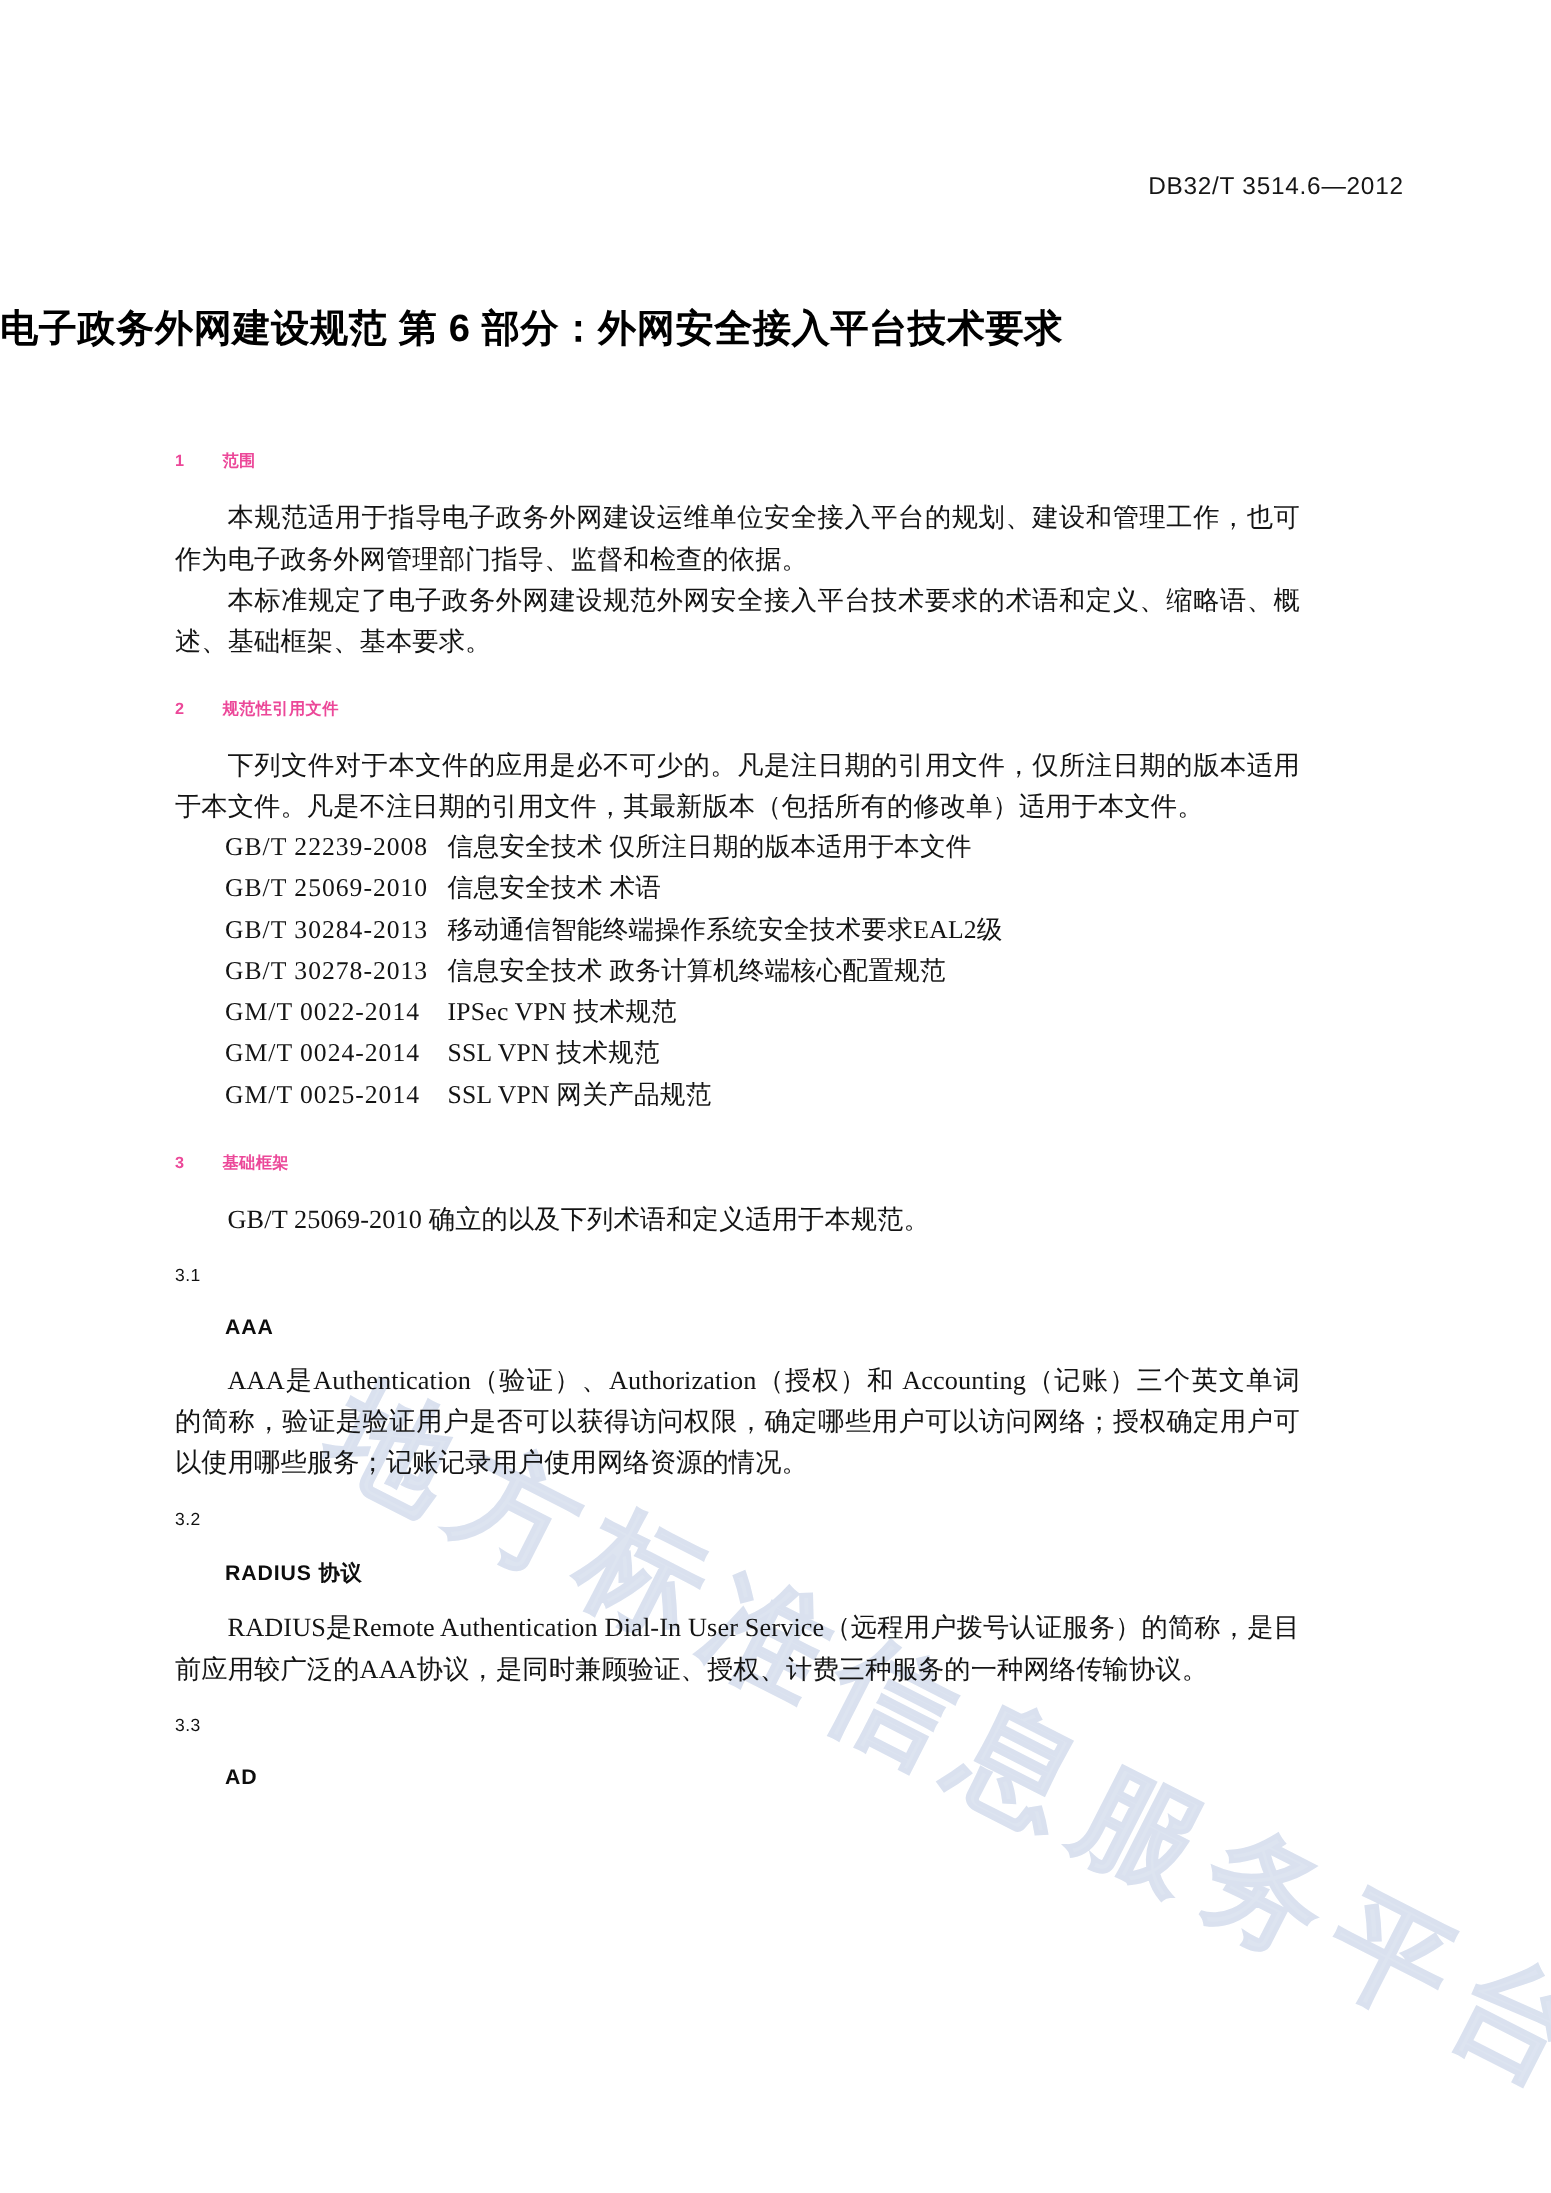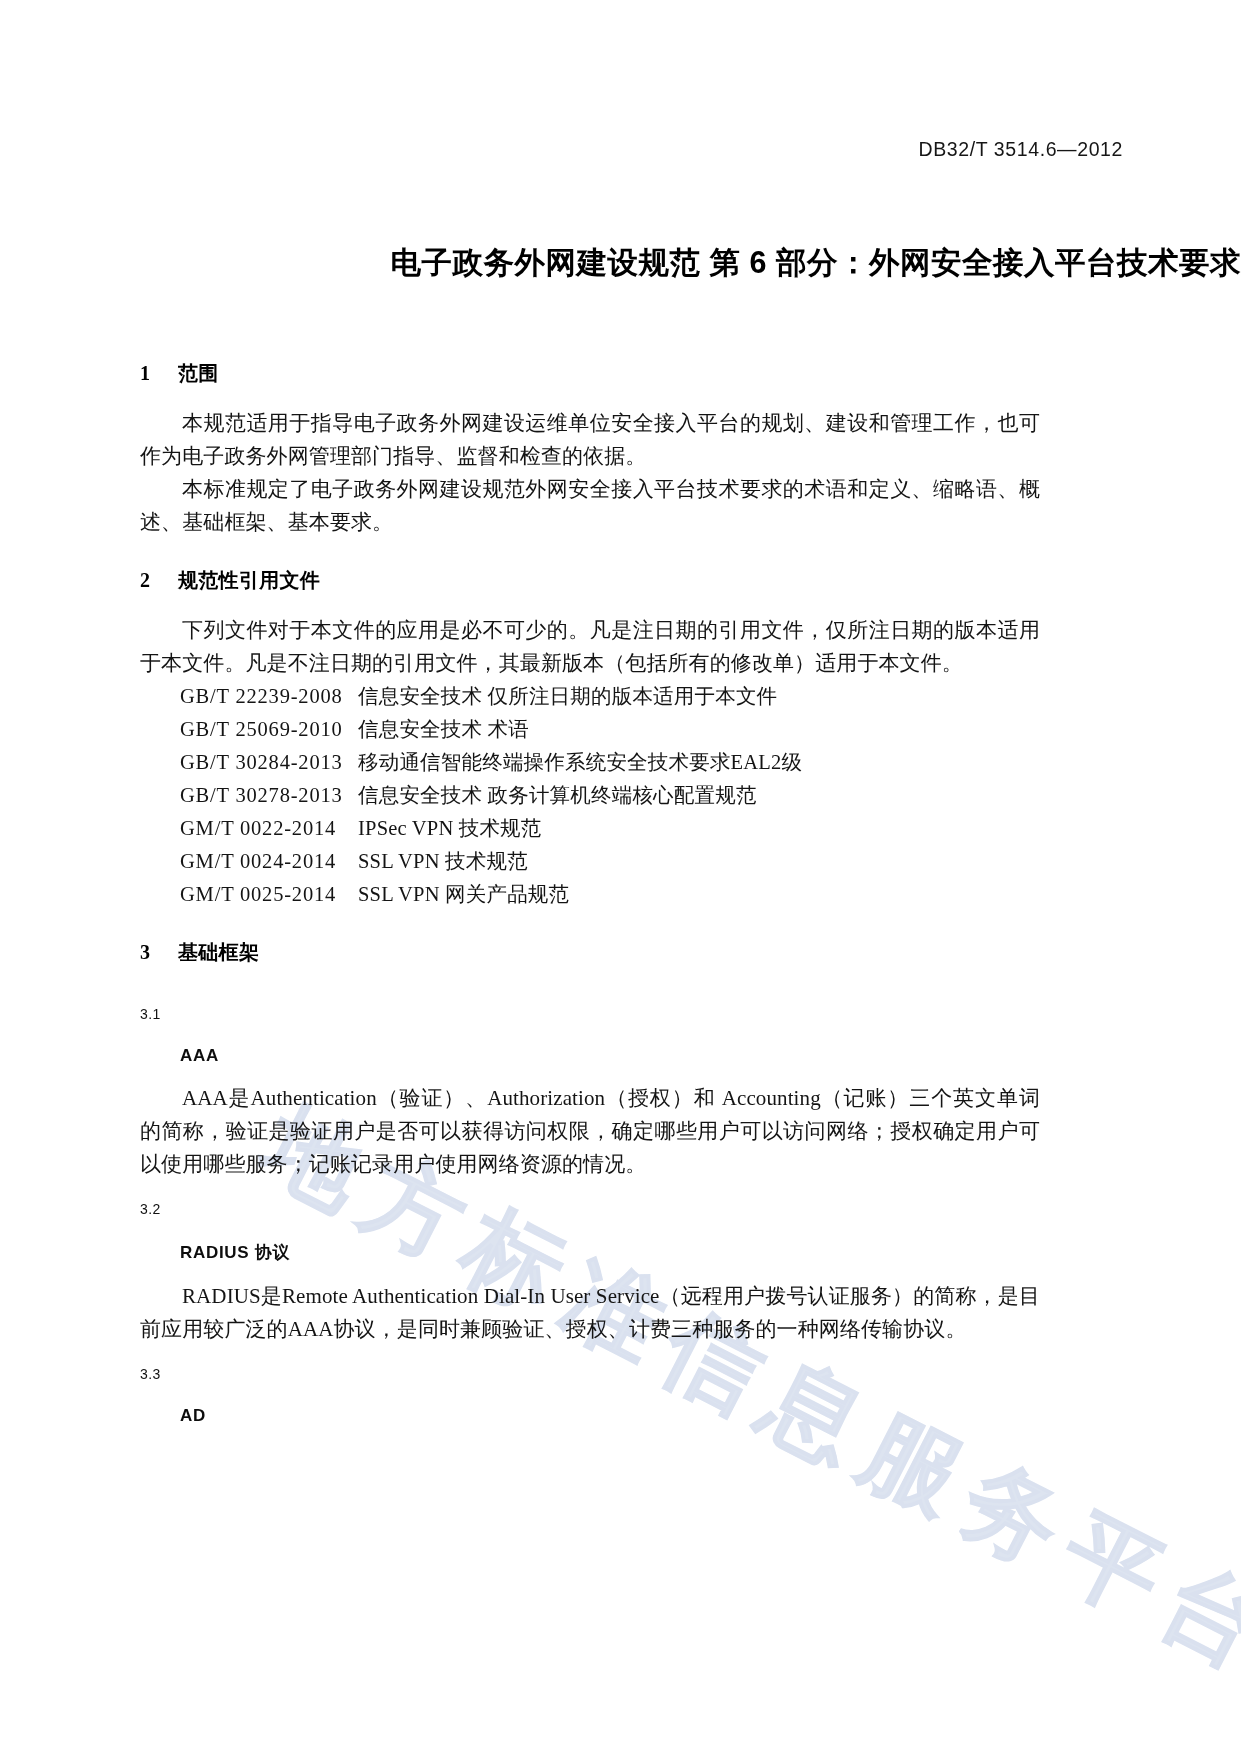--- a/index.html
+++ b/index.html
@@ -61,42 +61,42 @@
     letter-spacing: 0.6px;
     color: #161616;
     white-space: nowrap;
   }
 
   .doc-title {
     position: absolute;
     top: 243px;
     left: 0;
     width: 1241px;
-    text-align: right;
+    text-align: left;
     font-family: "Liberation Sans", "DejaVu Sans", sans-serif;
     font-size: 30.5px;
     font-weight: 700;
     letter-spacing: 0.5px;
     color: #000;
     white-space: nowrap;
   }
 
   .body-area {
     position: absolute;
     top: 360px;
     left: 140px;
     width: 900px;
   }
 
   h2.clause {
     margin: 0;
-    font-family: Liberation Serif, serif;
-    font-size: 20px;
-    font-weight: 700;
-    color: #000000;
+    font-family: Liberation Sans, sans-serif;
+    font-size: 13px;
+    font-weight: 700;
+    color: #ec4899;
     letter-spacing: 0.3px;
     white-space: nowrap;
   }
   h2.clause .num { display: inline-block; width: 38px; }
 
   h3.subclause {
     margin: 0;
     font-family: "Liberation Sans", "DejaVu Sans", sans-serif;
     font-size: 14px;
     font-weight: 400;
@@ -197,20 +197,21 @@
       <div class="ref-item">
         <span class="code">GM/T 0025-2014</span><span class="ttl">SSL VPN 网关产品规范</span>
       </div>
 
       <div class="sp-28"></div>
 
       <h2 class="clause">
         <span class="num">3</span><span>基础框架</span>
       </h2>
       <div class="sp-20"></div>
+      <p class="para">GB/T 25069-2010 确立的以及下列术语和定义适用于本规范。</p>
 
       <div class="sp-20"></div>
 
       <h3 class="subclause">3.1</h3>
       <div class="sp-24"></div>
       <h4 class="term">AAA</h4>
       <div class="sp-16"></div>
       <p class="para">AAA是Authentication（验证）、Authorization（授权）和 Accounting（记账）三个英文单词的简称，验证是验证用户是否可以获得访问权限，确定哪些用户可以访问网络；授权确定用户可以使用哪些服务；记账记录用户使用网络资源的情况。</p>
 
       <div class="sp-20"></div>

